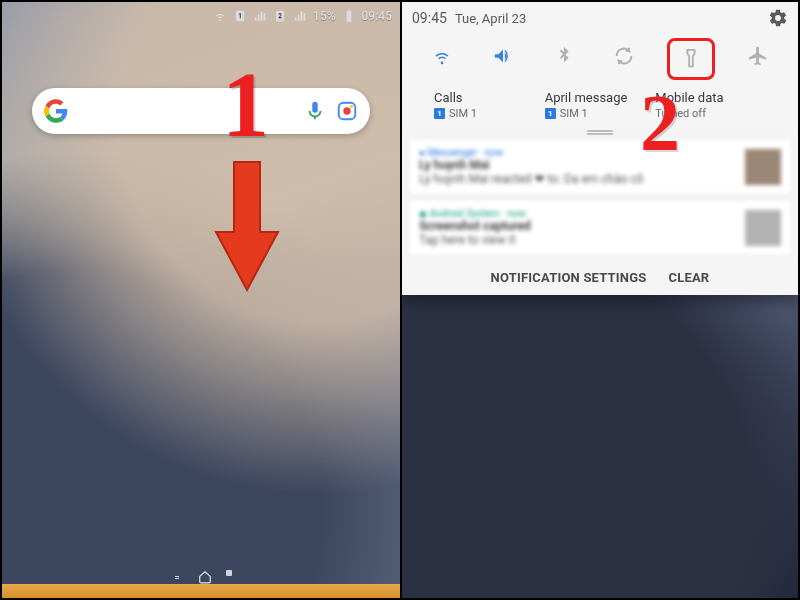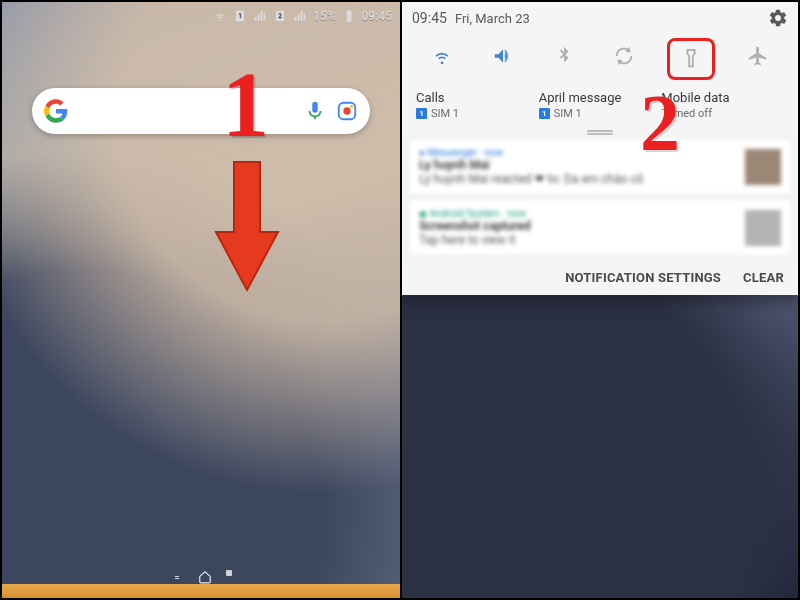--- a/index.html
+++ b/index.html
@@ -124,21 +124,21 @@
   .qs.active { color: #3b86d9; }
   .qs svg { width: 22px; height: 22px; }
   .qs.hl {
     border: 3px solid #ec2020;
     border-radius: 8px;
     width: 48px; height: 42px;
   }
 
   .sim-row {
     display: flex;
-    padding: 4px 14px 8px;
+    padding: 4px 32px 8px;
     font-size: 13px;
   }
   .sim-col { flex: 1; }
   .sim-col .lbl { color:#3a3a3a; }
   .sim-col .sub { font-size: 11px; color:#6a6a6a; margin-top:2px; display:flex; align-items:center; gap:4px; }
   .simchip { display:inline-flex; width:11px; height:11px; background:#2a7ae2; color:#fff; font-size:8px; align-items:center; justify-content:center; border-radius:1px; font-weight:bold;}
 
   .handle { width: 26px; height: 2px; background:#bcbcbc; margin: 2px auto 6px; border-radius:1px; box-shadow: 0 3px 0 #bcbcbc; }
 
   .notif {
@@ -151,21 +151,21 @@
     filter: blur(2.2px);
     font-size: 12px;
     color: #555;
     align-items: center;
   }
   .notif .body { flex: 1; }
   .notif .thumb { width: 36px; height: 36px; background:#9b8776; }
   .notif .thumb.g { background:#b3b3b3; }
 
   .footer {
-    display: flex; justify-content: flex-end; gap: 22px;
+    display: flex; justify-content: center; gap: 22px;
     padding: 10px 14px 4px;
     font-size: 13px; font-weight: 700; color:#4a4a4a;
     letter-spacing: .2px;
   }
 
   .right .center-num { left: 238px; top: 76px; font-size: 80px; z-index:5; }
 
 </style>
 </head>
 <body>
@@ -235,21 +235,21 @@
   </div>
   <div class="dock"></div>
 </div>
 
 <div class="panel right">
   <div class="wallpaper"></div>
 
   <div class="shade">
     <div class="shade-top">
       <span class="time">09:45</span>
-      <span>Fri, March 23</span>
+      <span>Tue, April 23</span>
       <span class="sp"></span>
       <svg class="gear" viewBox="0 0 24 24" fill="currentColor">
           <path d="M19.4 13a7.5 7.5 0 0 0 .1-1 7.5 7.5 0 0 0-.1-1l2.1-1.6a.5.5 0 0 0 .1-.7l-2-3.4a.5.5 0 0 0-.6-.2l-2.5 1a7.3 7.3 0 0 0-1.7-1l-.4-2.6A.5.5 0 0 0 14 2h-4a.5.5 0 0 0-.5.4L9.1 5a7.3 7.3 0 0 0-1.7 1l-2.5-1a.5.5 0 0 0-.6.2l-2 3.4a.5.5 0 0 0 .1.7L4.6 11a7.5 7.5 0 0 0-.1 1 7.5 7.5 0 0 0 .1 1l-2.1 1.6a.5.5 0 0 0-.1.7l2 3.4a.5.5 0 0 0 .6.2l2.5-1a7.3 7.3 0 0 0 1.7 1l.4 2.6a.5.5 0 0 0 .5.4h4a.5.5 0 0 0 .5-.4l.4-2.6a7.3 7.3 0 0 0 1.7-1l2.5 1a.5.5 0 0 0 .6-.2l2-3.4a.5.5 0 0 0-.1-.7L19.4 13zM12 15.5A3.5 3.5 0 1 1 15.5 12 3.5 3.5 0 0 1 12 15.5z"></path>
         </svg>
     </div>
 
     <div class="qs-row">
       <div class="qs active">
           <svg viewBox="0 0 24 24" fill="currentColor">
             <path d="M12 18a1.5 1.5 0 1 1-1.5 1.5A1.5 1.5 0 0 1 12 18zm-4.2-3.7a6 6 0 0 1 8.5 0L15 15.6a4 4 0 0 0-5.7 0zM4.9 11.4a10 10 0 0 1 14.1 0l-1.4 1.4a8 8 0 0 0-11.3 0z"></path>

